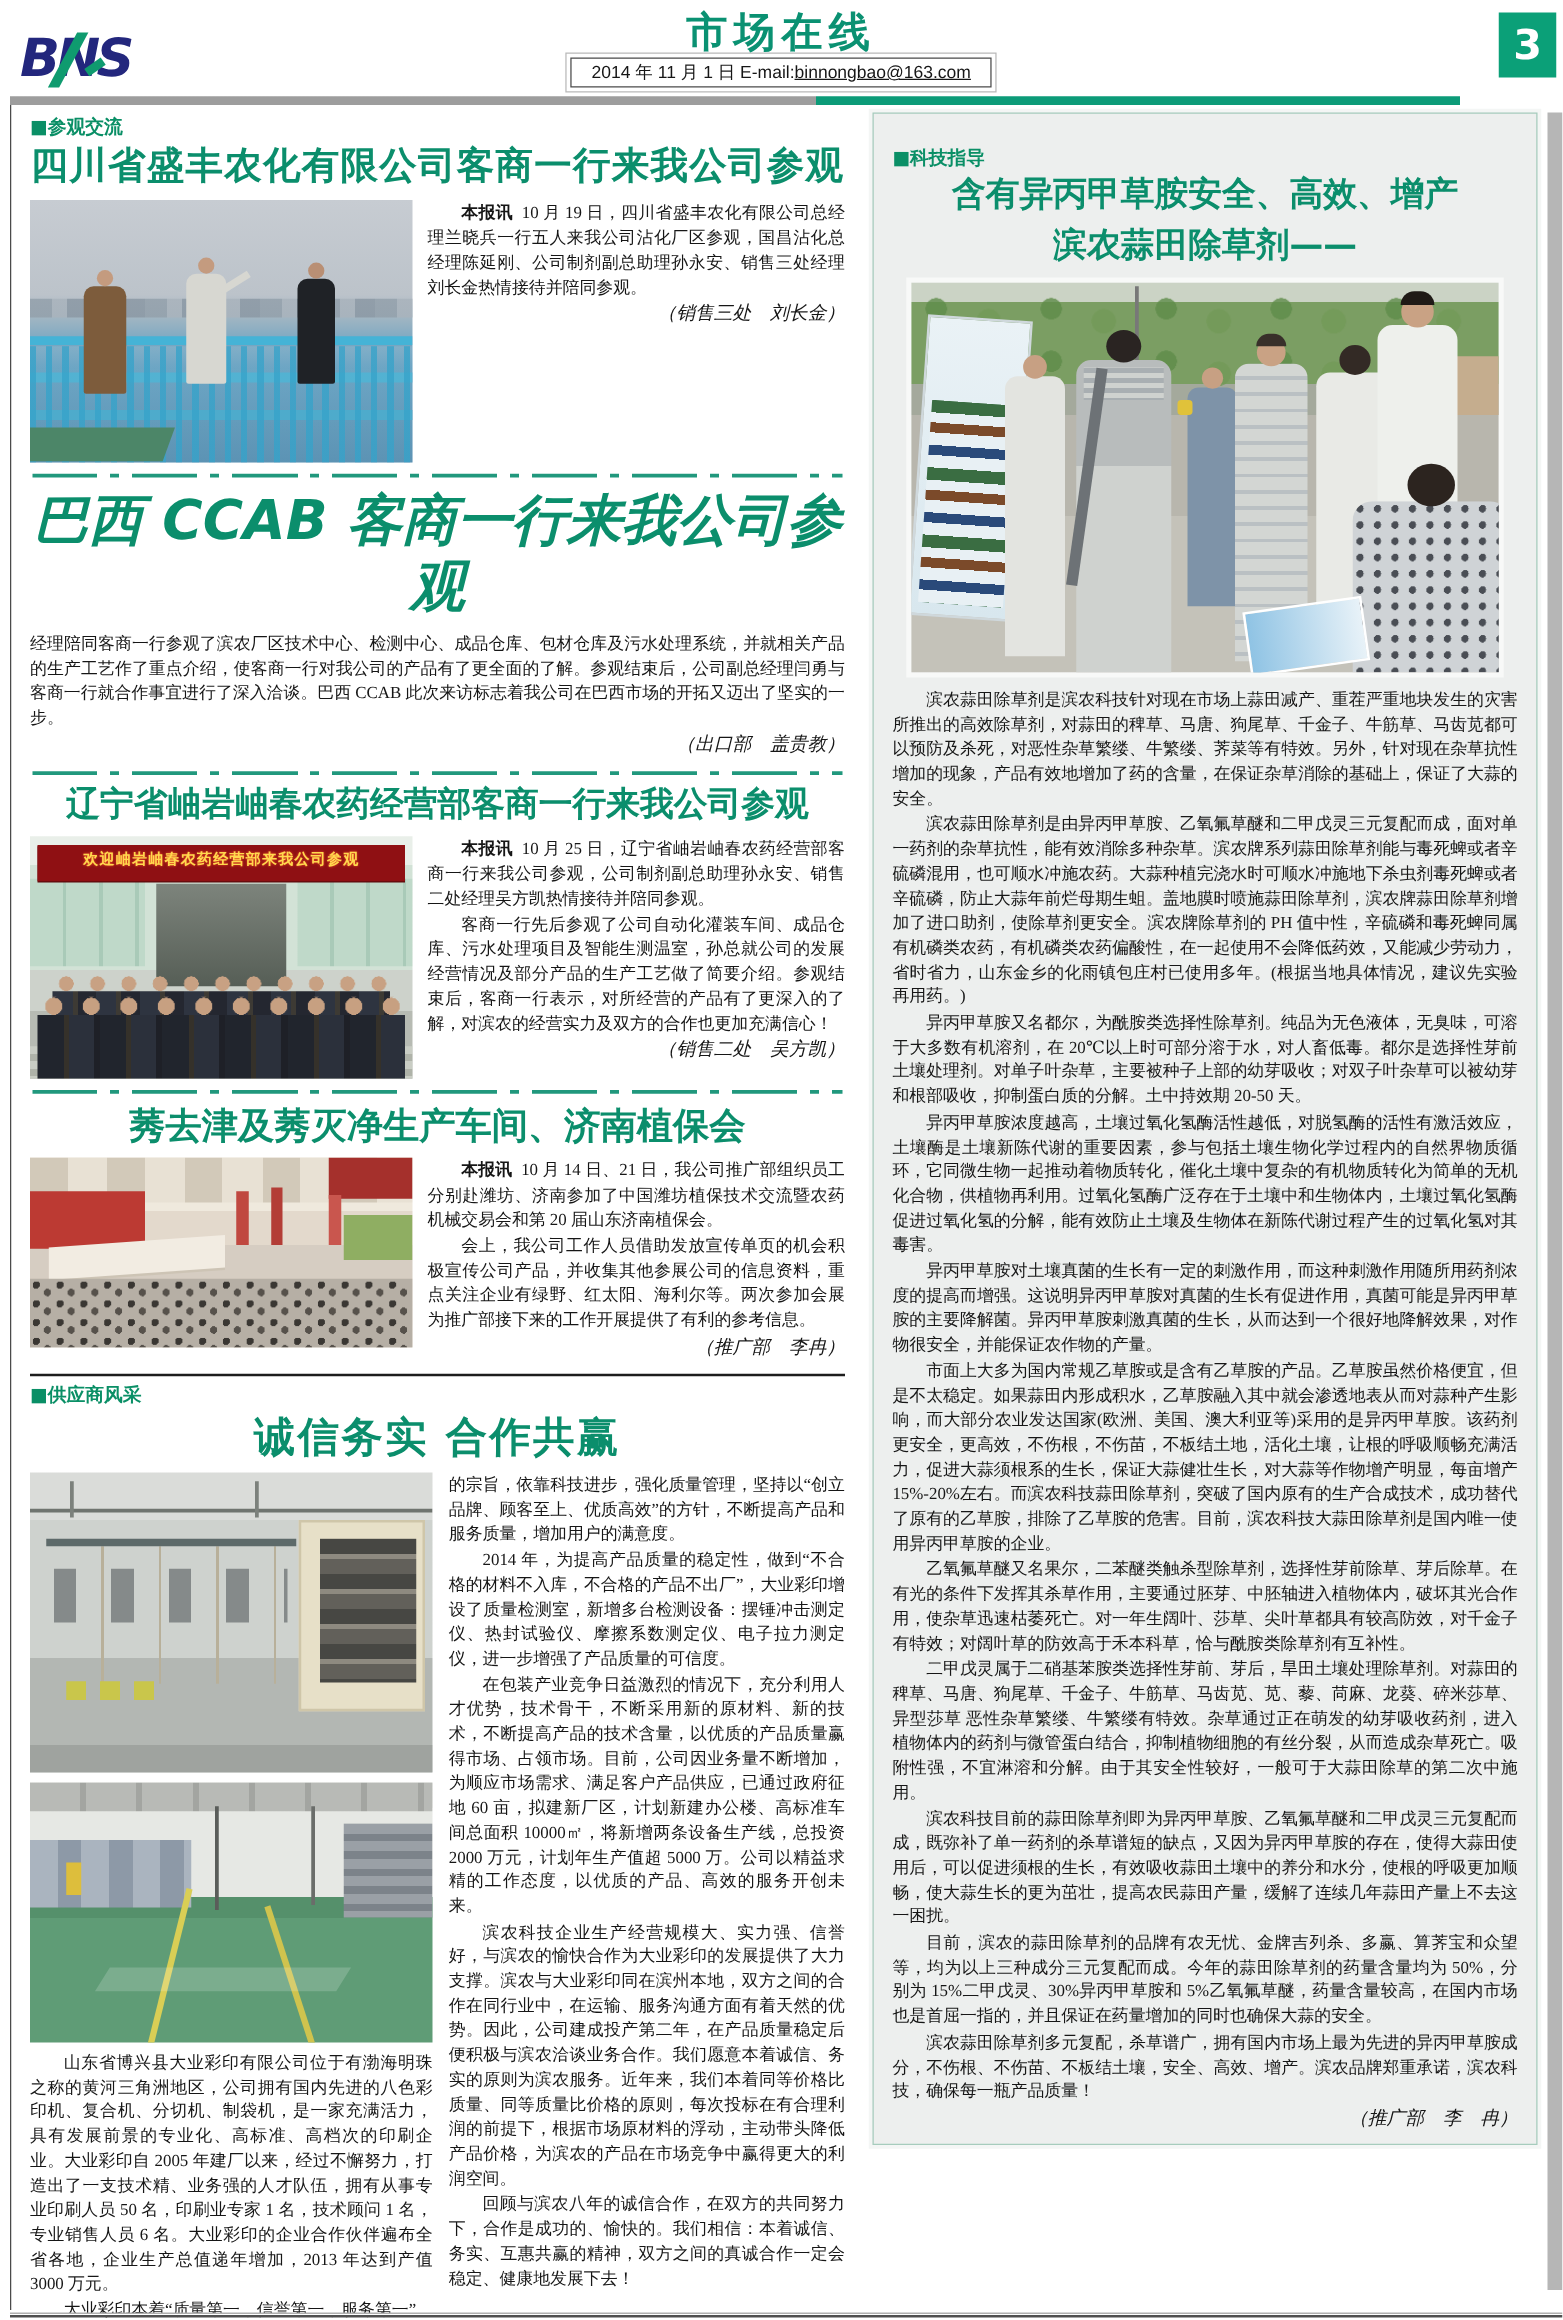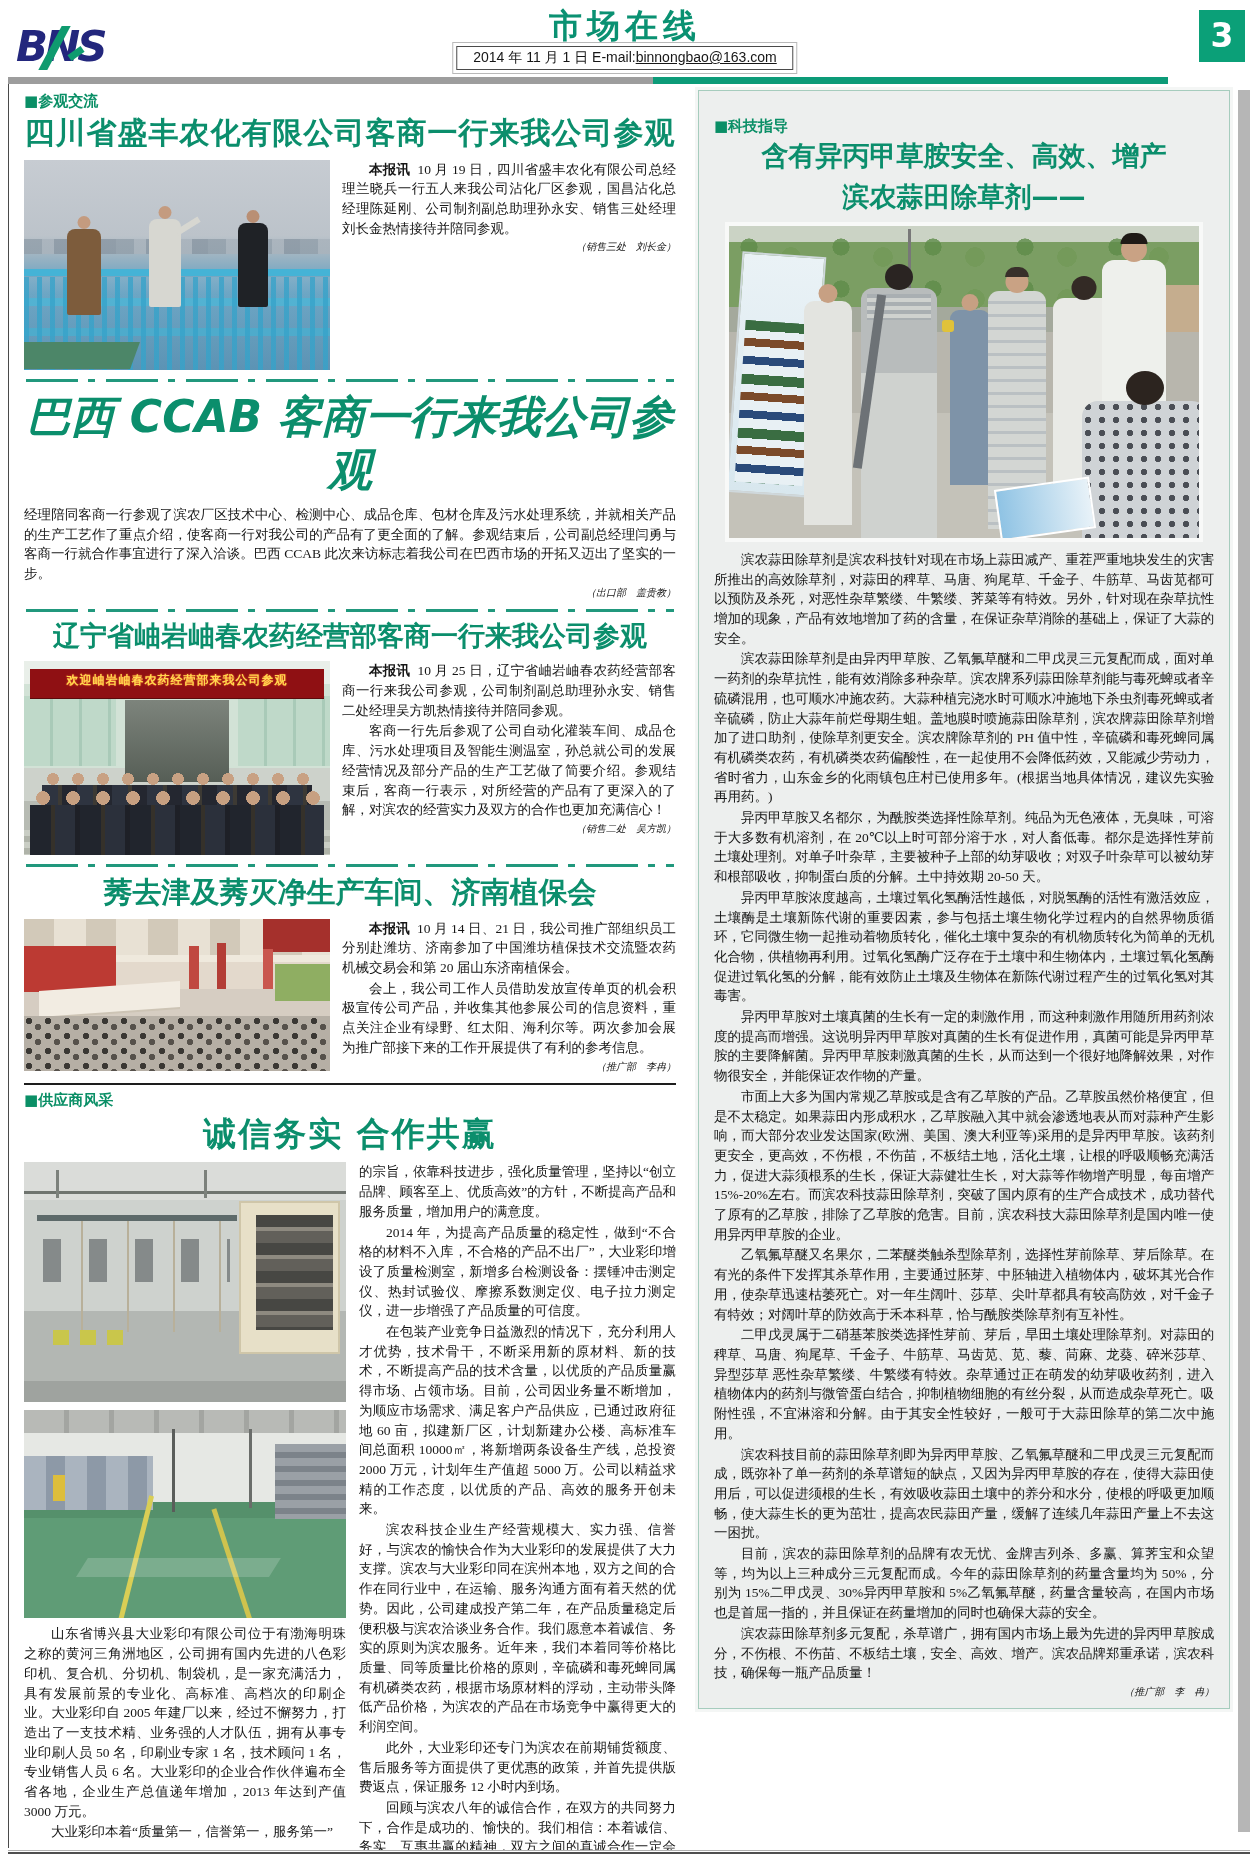--- a/index.html
+++ b/index.html
@@ -34,21 +34,21 @@
   .t-a4{font-size:29px;}
   .t-a5{font-size:33px;letter-spacing:2px;margin-bottom:10px;}
   .t-tech{font-size:27px;margin:4px 0 2px;}
   .t-tech2{font-size:27px;margin:0 0 8px;}
 
   .row{display:flex;gap:12px;justify-content:center;}
   .atext{flex:1;font-size:13.5px;line-height:1.46;text-align:justify;}
   .atext p{margin:0 0 1px;text-indent:2em;}
   .atext p.noind{text-indent:0;}
   .lede{font-family:"DejaVu Sans",sans-serif;font-weight:bold;margin-right:7px;font-size:13.5px;}
-  .byline{text-align:right;font-family:Liberation Sans, sans-serif;font-size:10px;font-style:italic;margin-top:2px;}
+  .byline{text-align:right;font-family:Liberation Mono, monospace;font-size:15px;font-style:italic;margin-top:2px;}
   .divider{height:3px;margin:9px 2px 8px;background:repeating-linear-gradient(90deg,#21987d 0 52px,transparent 52px 62px,#21987d 62px 69px,transparent 69px 80px);}
   .solid-div{border-top:2px solid #1d1d1d;margin:9px 0 6px;}
   .two-col{display:flex;gap:14px;}
   .two-col>div{flex:1;}
 
   .a5-row{display:flex;gap:13px;}
   .a5-left{width:322px;}
   .a5-right{flex:1;}
   .a5-left .atext{margin-top:6px;}
 
@@ -212,22 +212,21 @@
             </div>
             <div class="atext">
               <p>山东省博兴县大业彩印有限公司位于有渤海明珠之称的黄河三角洲地区，公司拥有国内先进的八色彩印机、复合机、分切机、制袋机，是一家充满活力，具有发展前景的专业化、高标准、高档次的印刷企业。大业彩印自 2005 年建厂以来，经过不懈努力，打造出了一支技术精、业务强的人才队伍，拥有从事专业印刷人员 50 名，印刷业专家 1 名，技术顾问 1 名，专业销售人员 6 名。大业彩印的企业合作伙伴遍布全省各地，企业生产总值递年增加，2013 年达到产值 3000 万元。</p>
               <p>大业彩印本着“质量第一，信誉第一，服务第一”</p>
             </div>
           </div>
           <div class="a5-right atext">
             <p class="noind">的宗旨，依靠科技进步，强化质量管理，坚持以“创立品牌、顾客至上、优质高效”的方针，不断提高产品和服务质量，增加用户的满意度。</p>
             <p>2014 年，为提高产品质量的稳定性，做到“不合格的材料不入库，不合格的产品不出厂”，大业彩印增设了质量检测室，新增多台检测设备：摆锤冲击测定仪、热封试验仪、摩擦系数测定仪、电子拉力测定仪，进一步增强了产品质量的可信度。</p>
             <p>在包装产业竞争日益激烈的情况下，充分利用人才优势，技术骨干，不断采用新的原材料、新的技术，不断提高产品的技术含量，以优质的产品质量赢得市场、占领市场。目前，公司因业务量不断增加，为顺应市场需求、满足客户产品供应，已通过政府征地 60 亩，拟建新厂区，计划新建办公楼、高标准车间总面积 10000㎡，将新增两条设备生产线，总投资 2000 万元，计划年生产值超 5000 万。公司以精益求精的工作态度，以优质的产品、高效的服务开创未来。</p>
-            <p>滨农科技企业生产经营规模大、实力强、信誉好，与滨农的愉快合作为大业彩印的发展提供了大力支撑。滨农与大业彩印同在滨州本地，双方之间的合作在同行业中，在运输、服务沟通方面有着天然的优势。因此，公司建成投产第二年，在产品质量稳定后便积极与滨农洽谈业务合作。我们愿意本着诚信、务实的原则为滨农服务。近年来，我们本着同等价格比质量、同等质量比价格的原则，辛硫磷和毒死蜱同属有机磷类农药，根据市场原材料的浮动，主动带头降低产品价格，为滨农的产品在市场竞争中赢得更大的利润空间。</p>
-            <p>此外，大业彩印还专门为滨农在前期铺货额度、售后服务等方面提供了更优惠的政策，并首先提供版费返点，保证服务 12 小时内到场。</p>
+            <p>滨农科技企业生产经营规模大、实力强、信誉好，与滨农的愉快合作为大业彩印的发展提供了大力支撑。滨农与大业彩印同在滨州本地，双方之间的合作在同行业中，在运输、服务沟通方面有着天然的优势。因此，公司建成投产第二年，在产品质量稳定后便积极与滨农洽谈业务合作。我们愿意本着诚信、务实的原则为滨农服务。近年来，我们本着同等价格比质量、同等质量比价格的原则，每次投标在有合理利润的前提下，根据市场原材料的浮动，主动带头降低产品价格，为滨农的产品在市场竞争中赢得更大的利润空间。</p>
             <p>回顾与滨农八年的诚信合作，在双方的共同努力下，合作是成功的、愉快的。我们相信：本着诚信、务实、互惠共赢的精神，双方之间的真诚合作一定会稳定、健康地发展下去！</p>
 
           </div>
         </div>
       </div>
 
     </div>
 
     <div class="right-box">
       <div class="sec-label">■科技指导</div>

